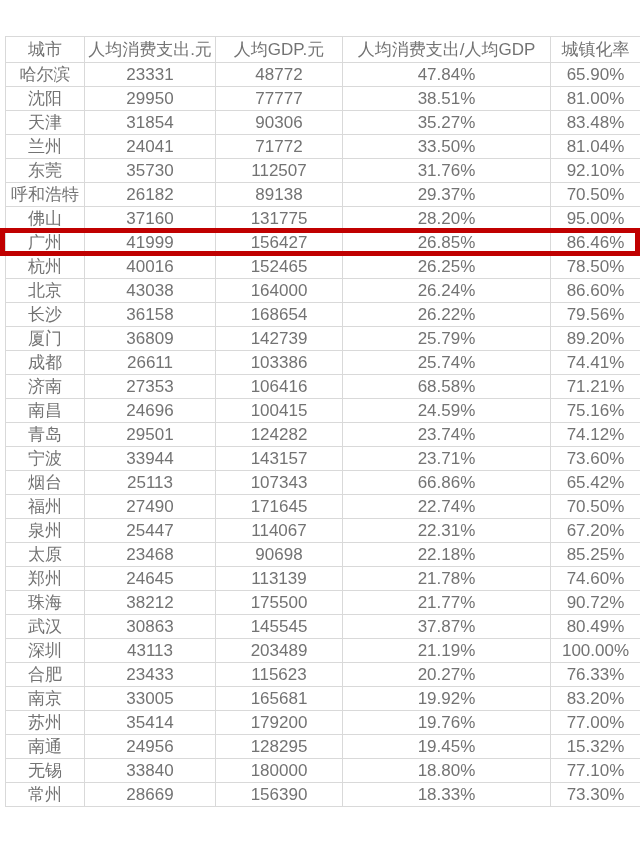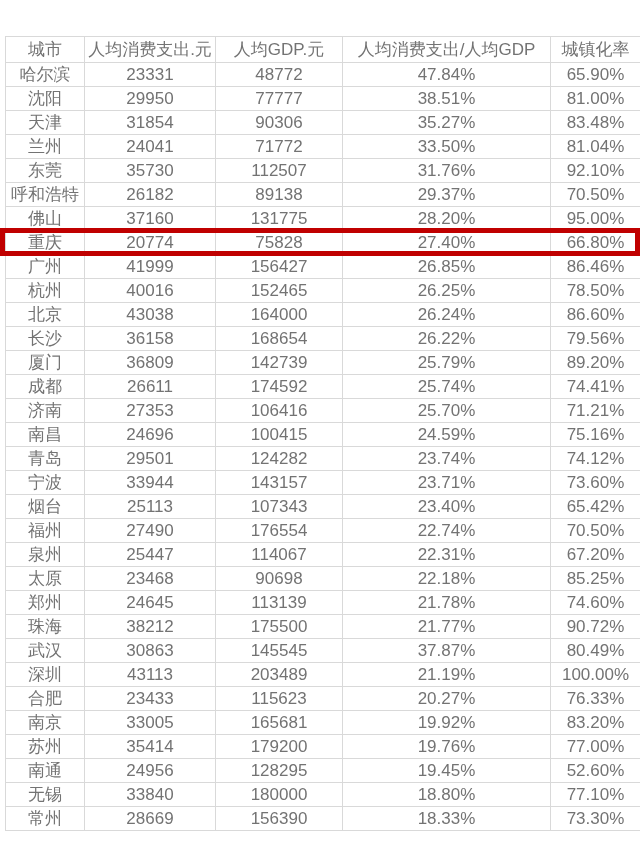--- a/index.html
+++ b/index.html
@@ -119,27 +119,20 @@
           <td>70.50%</td>
         </tr>
         <tr>
           <td>佛山</td>
           <td>37160</td>
           <td>131775</td>
           <td>28.20%</td>
           <td>95.00%</td>
         </tr>
         <tr>
-          <td>重庆</td>
-          <td>20774</td>
-          <td>75828</td>
-          <td>27.40%</td>
-          <td>66.80%</td>
-        </tr>
-        <tr>
           <td>广州</td>
           <td>41999</td>
           <td>156427</td>
           <td>26.85%</td>
           <td>86.46%</td>
         </tr>
         <tr>
           <td>杭州</td>
           <td>40016</td>
           <td>152465</td>
@@ -163,29 +156,29 @@
         <tr>
           <td>厦门</td>
           <td>36809</td>
           <td>142739</td>
           <td>25.79%</td>
           <td>89.20%</td>
         </tr>
         <tr>
           <td>成都</td>
           <td>26611</td>
-          <td>174592</td>
+          <td>103386</td>
           <td>25.74%</td>
           <td>74.41%</td>
         </tr>
         <tr>
           <td>济南</td>
           <td>27353</td>
           <td>106416</td>
-          <td>25.70%</td>
+          <td>68.58%</td>
           <td>71.21%</td>
         </tr>
         <tr>
           <td>南昌</td>
           <td>24696</td>
           <td>100415</td>
           <td>24.59%</td>
           <td>75.16%</td>
         </tr>
         <tr>
@@ -199,27 +192,27 @@
           <td>宁波</td>
           <td>33944</td>
           <td>143157</td>
           <td>23.71%</td>
           <td>73.60%</td>
         </tr>
         <tr>
           <td>烟台</td>
           <td>25113</td>
           <td>107343</td>
-          <td>23.40%</td>
+          <td>66.86%</td>
           <td>65.42%</td>
         </tr>
         <tr>
           <td>福州</td>
           <td>27490</td>
-          <td>176554</td>
+          <td>171645</td>
           <td>22.74%</td>
           <td>70.50%</td>
         </tr>
         <tr>
           <td>泉州</td>
           <td>25447</td>
           <td>114067</td>
           <td>22.31%</td>
           <td>67.20%</td>
         </tr>
@@ -277,21 +270,21 @@
           <td>35414</td>
           <td>179200</td>
           <td>19.76%</td>
           <td>77.00%</td>
         </tr>
         <tr>
           <td>南通</td>
           <td>24956</td>
           <td>128295</td>
           <td>19.45%</td>
-          <td>52.60%</td>
+          <td>15.32%</td>
         </tr>
         <tr>
           <td>无锡</td>
           <td>33840</td>
           <td>180000</td>
           <td>18.80%</td>
           <td>77.10%</td>
         </tr>
         <tr>
           <td>常州</td>

